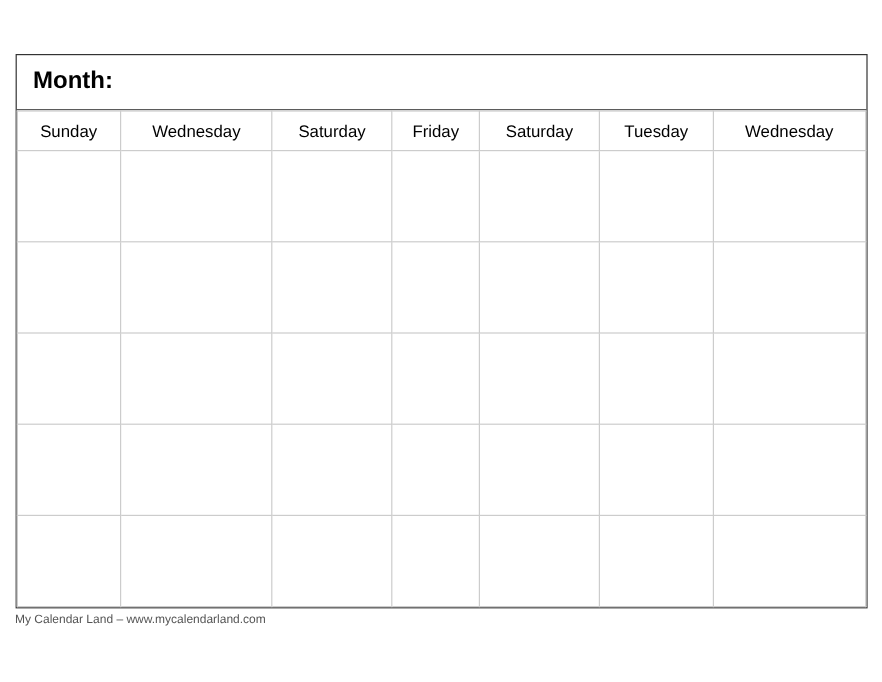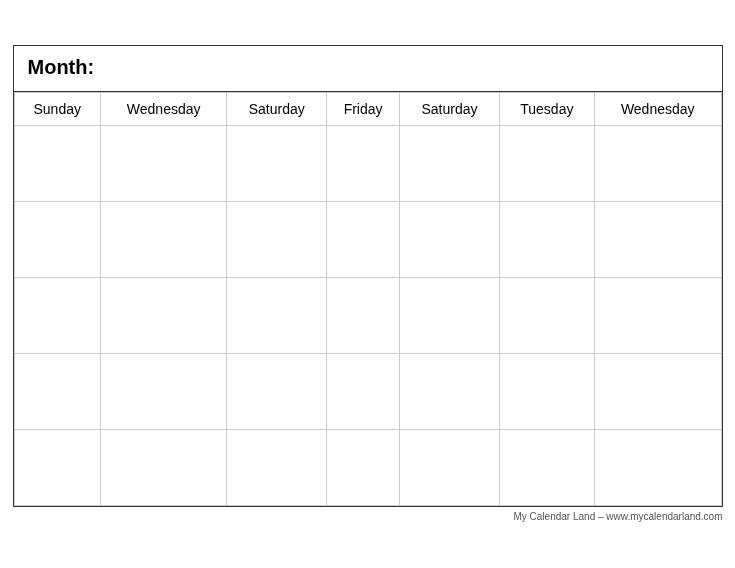--- a/index.html
+++ b/index.html
@@ -53,21 +53,21 @@
 
     .calendar-cell {
       border: 1px solid #ccc;
       height: 76px;
       vertical-align: top;
       padding: 4px;
       background: #fff;
     }
 
     .footer-text {
-      text-align: right;
+      text-align: left;
       font-size: 10px;
       color: #555;
       padding: 4px 0 2px 0;
       width: 710px;
     }
   </style>
 </head>
 <body>
 
 <div class="calendar-container">

